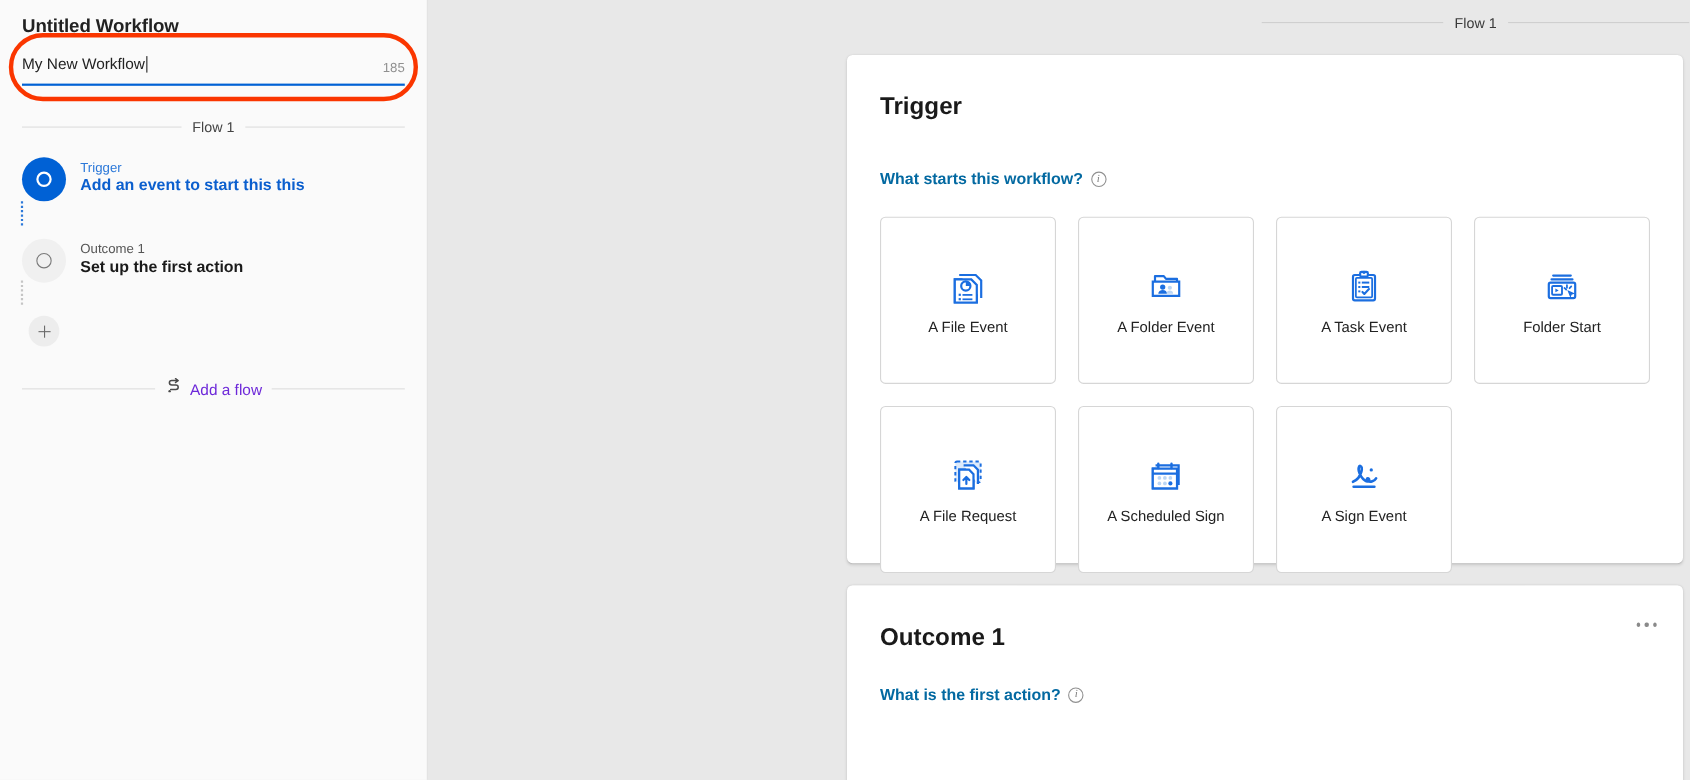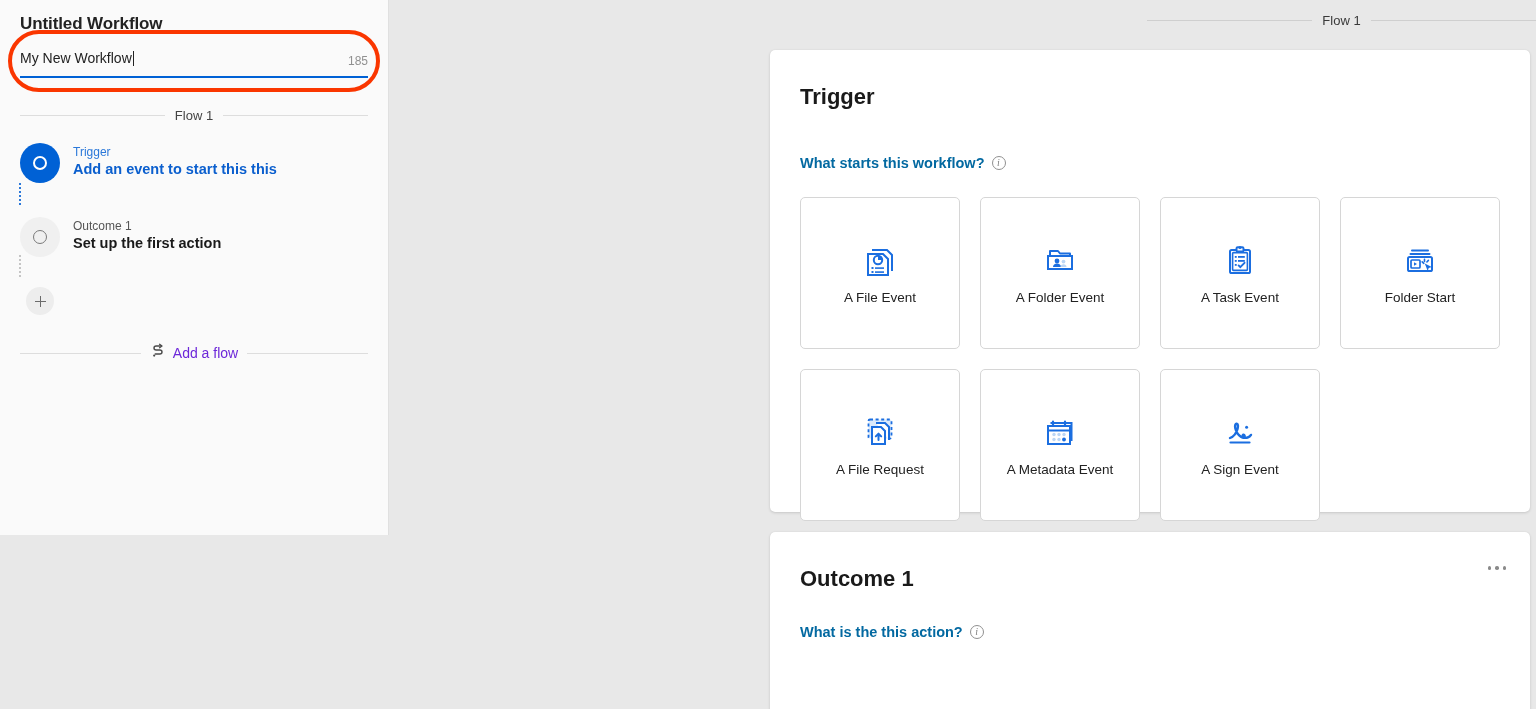--- a/index.html
+++ b/index.html
@@ -6,21 +6,21 @@
   html, body {
     width: 1536px; height: 709px;
     font-family: "Liberation Sans", sans-serif;
     background: #E8E8E8;
     overflow: hidden;
   }
   #app { position: relative; width: 1536px; height: 709px; display: flex; }
 
   
   .sidebar {
-    width: 389px; height: 535px;
+    width: 389px; height: 709px;
     background: #FAFAFA;
     border-right: 1px solid #E0E0E0;
     position: relative;
     flex: 0 0 389px;
   }
   .wf-title {
     font-size: 17px; font-weight: bold; color: #222;
     padding: 14px 0 0 20px; letter-spacing: -0.1px;
   }
   .name-wrap { position: relative; margin: 12px 20px 0 20px; }
@@ -320,21 +320,21 @@
                 <path d="M5 15.5h22" stroke="#1B6EE0" stroke-width="2"></path>
                 <path d="M10 6.5v4M22 6.5v4" stroke="#1B6EE0" stroke-width="2.2" stroke-linecap="round"></path>
                 <circle cx="11" cy="19.5" r="1.7" fill="#BBD6F5"></circle>
                 <circle cx="16" cy="19.5" r="1.7" fill="#BBD6F5"></circle>
                 <circle cx="21" cy="19.5" r="1.7" fill="#BBD6F5"></circle>
                 <circle cx="11" cy="24.5" r="1.7" fill="#BBD6F5"></circle>
                 <circle cx="16" cy="24.5" r="1.7" fill="#BBD6F5"></circle>
                 <circle cx="21" cy="24.5" r="1.9" fill="#1B6EE0"></circle>
               </svg>
             </span>
-            <span class="opt-lbl">A Metadata Event</span>
+            <span class="opt-lbl">A Scheduled Sign</span>
           </div>
 
           <div class="opt-card">
             <span class="opt-ico">
               <svg width="36" height="34" viewBox="0 0 36 34" fill="none">
                 <path d="M8 23c4-1.5 6.5-5 7.6-9.2.7-2.7.4-5-.9-5.2-1.3-.2-2 2-1.4 4.6.8 3.3 3.2 6.9 5.6 8.6 1.6 1.2 3 1.3 3.6.1.5-1-.1-2-.9-2.1-.8-.1-1.2.7-.7 1.6.7 1.2 2.6 1.8 4.7 1.1 1.6-.5 2.8-1.6 3.4-2.6" stroke="#1B6EE0" stroke-width="2.4" fill="none" stroke-linecap="round" stroke-linejoin="round"></path>
                 <circle cx="24.6" cy="12.2" r="1.5" fill="#1B6EE0"></circle>
                 <path d="M8.5 27.5h19" stroke="#1B6EE0" stroke-width="2.2" stroke-linecap="round"></path>
               </svg>
             </span>
@@ -350,20 +350,20 @@
         <div class="card-title">Outcome 1</div>
 
         <div class="dots">
           <i></i>
             <i></i>
             <i></i>
         </div>
 
 
         <div class="q-row" style="margin-top:32px;">
-          <span class="q-lbl">What is the this action?</span>
+          <span class="q-lbl">What is the first action?</span>
           <span class="info-i">i</span>
         </div>
       </div>
     </div>
 
   </div>
 </div>
 
 </body></html>

